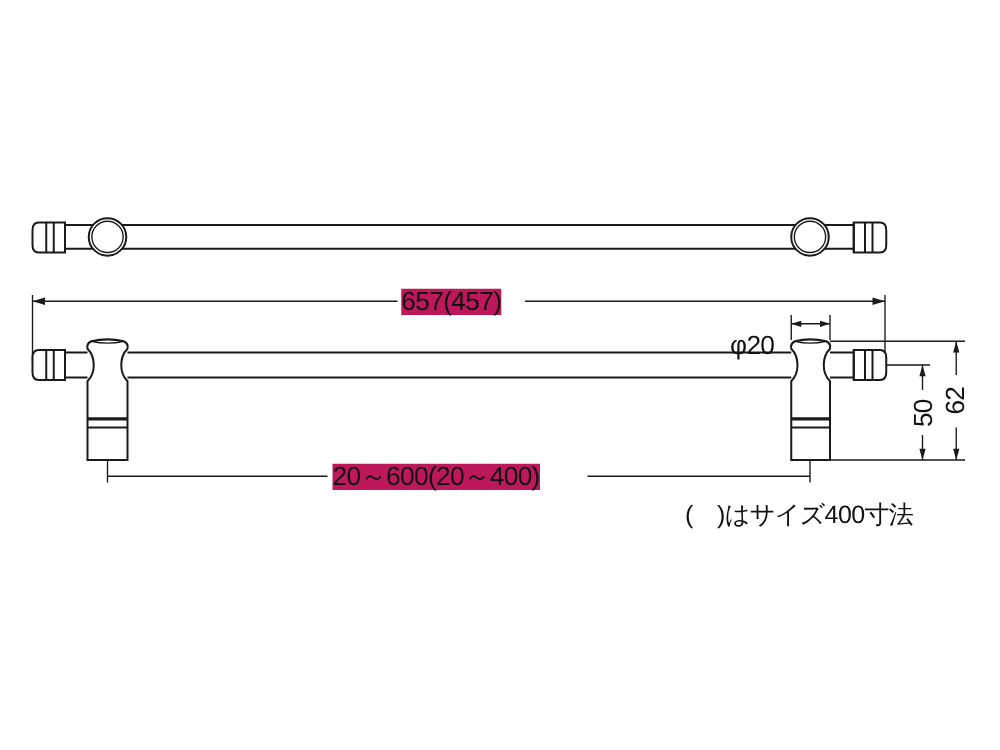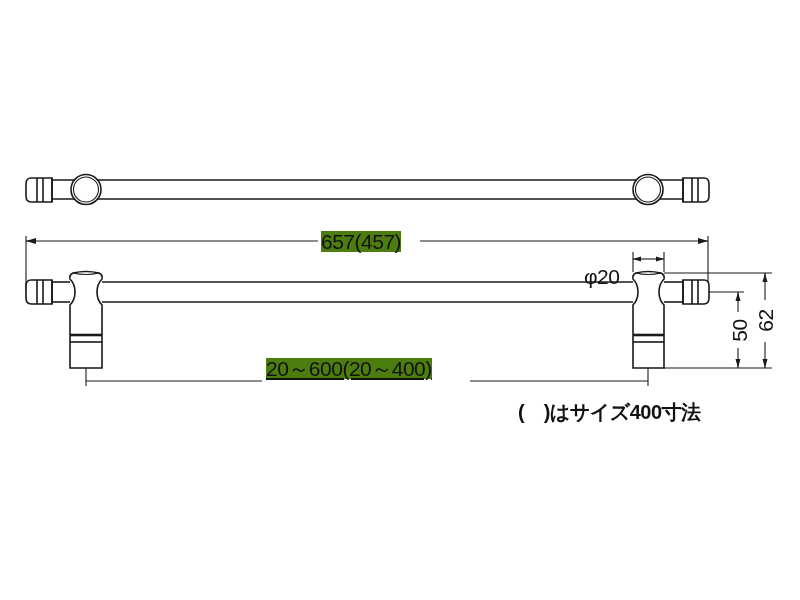--- a/index.html
+++ b/index.html
@@ -3,21 +3,21 @@
 <meta charset="utf-8">
 <style>
   html, body { margin: 0; padding: 0; background: #ffffff; }
   body { width: 800px; height: 600px; overflow: hidden; position: relative; font-family: "Liberation Sans", "DejaVu Sans", sans-serif; }
   svg { position: absolute; left: 0; top: 0; }
   .ln { stroke: #1a1a1a; stroke-width: 1.6; fill: none; }
   .thin { stroke: #1a1a1a; stroke-width: 1.1; fill: none; }
   .thick { stroke: #1a1a1a; stroke-width: 2.6; fill: none; }
   .fillw { fill: #ffffff; stroke: #1a1a1a; stroke-width: 1.6; }
   .arrow { fill: #1a1a1a; stroke: none; }
-  .lbl { position: absolute; color: #111; font-size: 21px; line-height: 1; white-space: nowrap; background: #4d7c0f; letter-spacing: -0.5px; }
+  .lbl { position: absolute; color: #111; font-size: 21px; line-height: 1; white-space: nowrap; background: #be185d; letter-spacing: -0.5px; }
   .lbl-v { position: absolute; color: #111; font-size: 21px; line-height: 1; white-space: nowrap; transform: rotate(-90deg); transform-origin: center center; letter-spacing: -0.5px; }
 </style>
 </head>
 <body>
 
 <svg width="800" height="600" viewBox="0 0 800 600">
 
   <g>
 
     <line class="ln" x1="52" y1="180" x2="683" y2="180"></line>
@@ -124,17 +124,17 @@
     <polygon class="arrow" points="765,368 762.5,359 767.5,359"></polygon>
 
     <line class="thin" x1="738" y1="292" x2="738" y2="312"></line>
     <line class="thin" x1="738" y1="348" x2="738" y2="368"></line>
     <polygon class="arrow" points="738,292 735.5,301 740.5,301"></polygon>
     <polygon class="arrow" points="738,368 735.5,359 740.5,359"></polygon>
   </g>
 </svg>
 
 <div class="lbl" style="left:321px; top:231px;">657(457)</div>
-<div class="lbl" style="left:266px; top:358px;text-decoration:underline;">20～600(20～400)</div>
+<div class="lbl" style="left:266px; top:371px;">20～600(20～400)</div>
 <div class="lbl" style="left:584px; top:266px; background:transparent;">φ20</div>
 <div class="lbl-v" style="left:726px; top:320px; width:26px; text-align:center;">50</div>
 <div class="lbl-v" style="left:752px; top:310px; width:26px; text-align:center;">62</div>
-<div class="lbl" style="left:518px; top:402px; font-size:20px; background:transparent;font-weight:bold;">(　)はサイズ400寸法</div>
+<div class="lbl" style="left:548px; top:402px; font-size:20px; background:transparent;">(　)はサイズ400寸法</div>
 
 </body></html>

